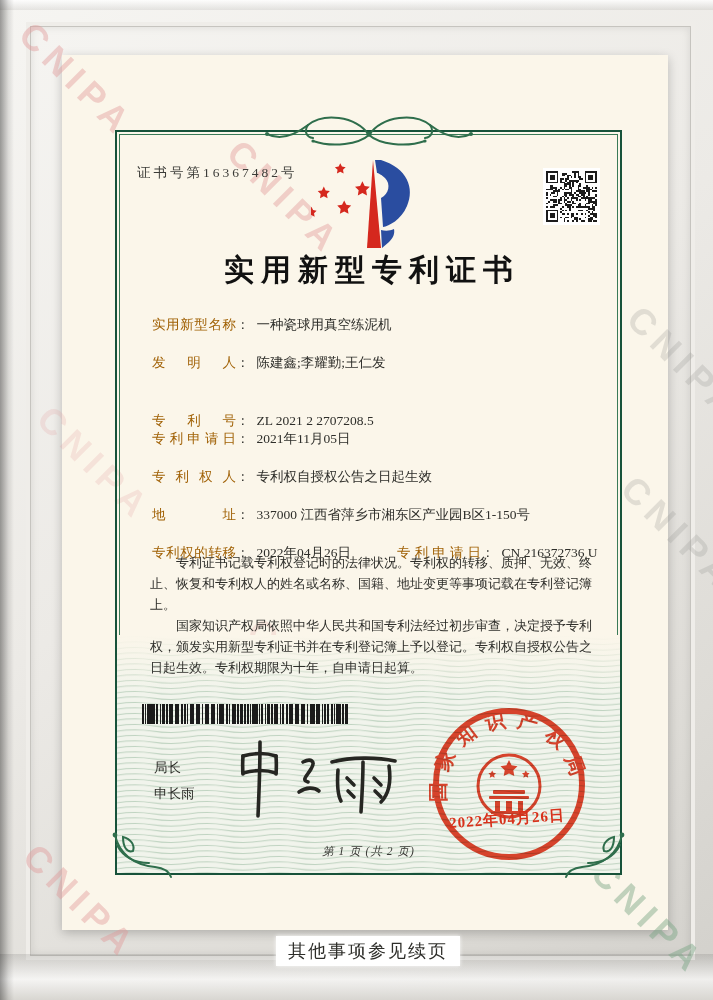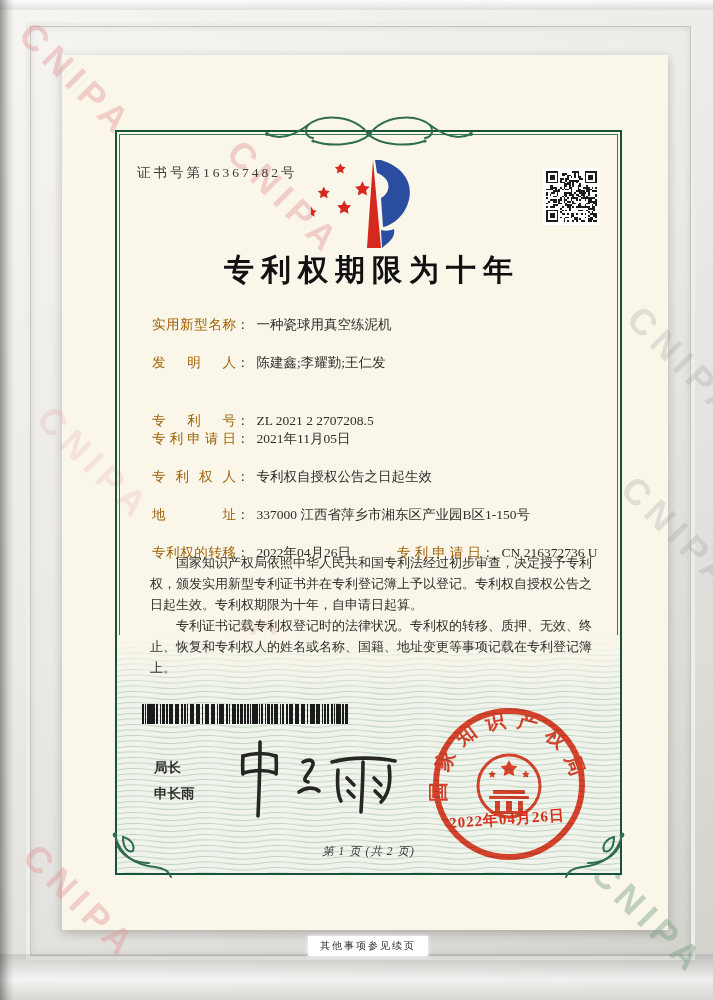--- a/index.html
+++ b/index.html
@@ -58,29 +58,29 @@
   .paras p{margin:0;text-indent:2em;}
 
   .barcode{position:absolute;left:25px;top:572px;width:207px;height:20px;
     background:
       repeating-linear-gradient(90deg,#1b1b1b 0 1px,rgba(0,0,0,0) 1px 3px),
       repeating-linear-gradient(90deg,#1b1b1b 0 2px,rgba(0,0,0,0) 2px 7px),
       repeating-linear-gradient(90deg,#1b1b1b 0 1px,rgba(0,0,0,0) 1px 5px),
       repeating-linear-gradient(90deg,rgba(0,0,0,0) 0 10px,#1b1b1b 10px 12px,rgba(0,0,0,0) 12px 23px);
   }
 
-  .signer{position:absolute;left:37px;top:623px;font-size:13.5px;color:#2c2c28;line-height:26px;font-weight:bold;}
+  .signer{position:absolute;left:37px;top:623px;font-size:13.5px;color:#2c2c28;line-height:26px;}
   .signature{position:absolute;left:112px;top:604px;z-index:5;}
 
   .seal{position:absolute;left:312px;top:572px;width:160px;height:160px;z-index:4;mix-blend-mode:multiply;}
   .seal-date{position:absolute;left:300px;top:678px;width:180px;text-align:center;color:#d8311b;font-weight:bold;font-size:15px;letter-spacing:1px;transform:rotate(-4deg);z-index:5;}
 
   .page-info{position:absolute;left:0;right:0;top:712px;text-align:center;font-size:11.5px;color:#3a3a36;letter-spacing:1px;font-style:italic;}
 
-  .footer-note{position:absolute;left:50%;top:826px;transform:translateX(-50%);background:#ffffff;padding:3px 12px;font-size:10px;color:#2e2e2a;letter-spacing:2px;white-space:nowrap;z-index:4;box-shadow:0 0 4px rgba(255,255,255,.9);}
+  .footer-note{position:absolute;left:50%;top:826px;transform:translateX(-50%);background:#ffffff;padding:3px 12px;font-size:18px;color:#2e2e2a;letter-spacing:2px;white-space:nowrap;z-index:4;box-shadow:0 0 4px rgba(255,255,255,.9);}
 </style>
 </head>
 <body>
 
 <div class="stage">
 
   <div class="frame-face"></div>
   <div class="frame-groove"></div>
   <div class="frame-edge-top"></div>
   <div class="frame-edge-bottom"></div>
@@ -469,21 +469,21 @@
           <g fill="#d5281e">
             <path d="M44 18 l2.7 5.5 6 .9 -4.3 4.2 1 6 -5.4 -2.8 -5.4 2.8 1 -6 -4.3 -4.2 6 -.9 Z" transform="translate(2,-6) scale(0.62)"></path>
             <path d="M44 18 l2.7 5.5 6 .9 -4.3 4.2 1 6 -5.4 -2.8 -5.4 2.8 1 -6 -4.3 -4.2 6 -.9 Z" transform="translate(14,8) scale(0.85)"></path>
             <path d="M44 18 l2.7 5.5 6 .9 -4.3 4.2 1 6 -5.4 -2.8 -5.4 2.8 1 -6 -4.3 -4.2 6 -.9 Z" transform="translate(-18,16) scale(0.7)"></path>
             <path d="M44 18 l2.7 5.5 6 .9 -4.3 4.2 1 6 -5.4 -2.8 -5.4 2.8 1 -6 -4.3 -4.2 6 -.9 Z" transform="translate(-2,28) scale(0.8)"></path>
             <path d="M44 18 l2.7 5.5 6 .9 -4.3 4.2 1 6 -5.4 -2.8 -5.4 2.8 1 -6 -4.3 -4.2 6 -.9 Z" transform="translate(-26,38) scale(0.6)"></path>
           </g>
         </svg>
       </div>
 
-      <div class="title">专利权期限为十年</div>
+      <div class="title">实用新型专利证书</div>
 
       <div class="fields">
         <div class="frow r0">
           <span class="flabel">实用新型名称</span><span class="fcolon">：</span><span class="fvalue">一种瓷球用真空练泥机</span>
         </div>
         <div class="frow r1">
           <span class="flabel">发明人</span><span class="fcolon">：</span><span class="fvalue">陈建鑫;李耀勤;王仁发</span>
         </div>
         <div class="frow r2">
           <span class="flabel">专利号</span><span class="fcolon">：</span><span class="fvalue">ZL 2021 2 2707208.5</span>
@@ -497,22 +497,22 @@
         <div class="frow r5">
           <span class="flabel">地址</span><span class="fcolon">：</span><span class="fvalue">337000 江西省萍乡市湘东区产业园B区1-150号</span>
         </div>
         <div class="frow r6">
           <span class="flabel">专利权的转移</span><span class="fcolon">：</span><span class="fvalue">2022年04月26日</span>
           <span class="fpair2"><span class="flabel">专利申请日</span><span class="fcolon">：</span><span class="fvalue">CN 216372736 U</span></span>
         </div>
       </div>
 
       <div class="paras">
+        <p>专利证书记载专利权登记时的法律状况。专利权的转移、质押、无效、终止、恢复和专利权人的姓名或名称、国籍、地址变更等事项记载在专利登记簿上。</p>
         <p>国家知识产权局依照中华人民共和国专利法经过初步审查，决定授予专利权，颁发实用新型专利证书并在专利登记簿上予以登记。专利权自授权公告之日起生效。专利权期限为十年，自申请日起算。</p>
-        <p>专利证书记载专利权登记时的法律状况。专利权的转移、质押、无效、终止、恢复和专利权人的姓名或名称、国籍、地址变更等事项记载在专利登记簿上。</p>
       </div>
 
       <div class="barcode"></div>
 
       <div class="signer">
         <div>局长</div>
         <div>申长雨</div>
       </div>
 
       <div class="signature">

